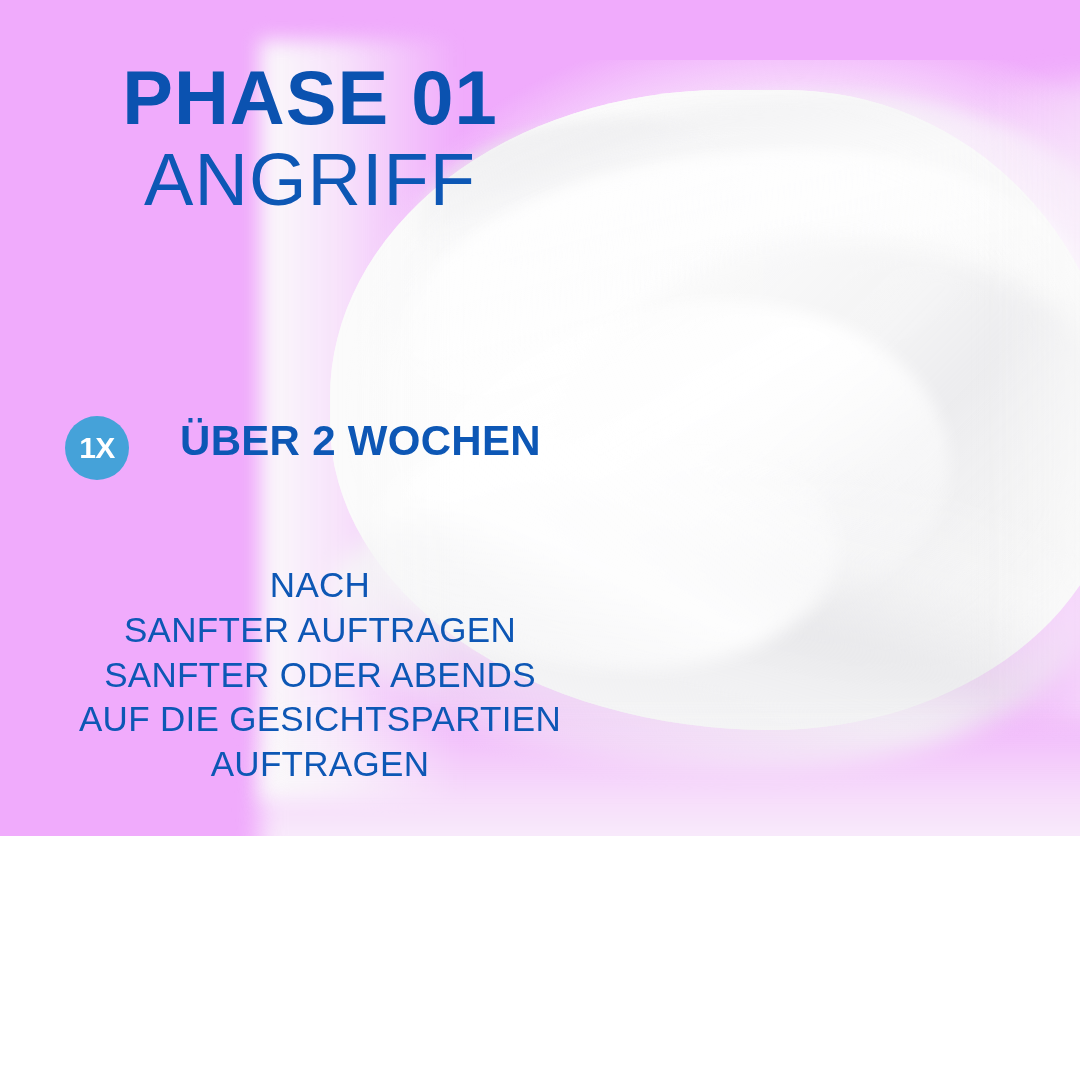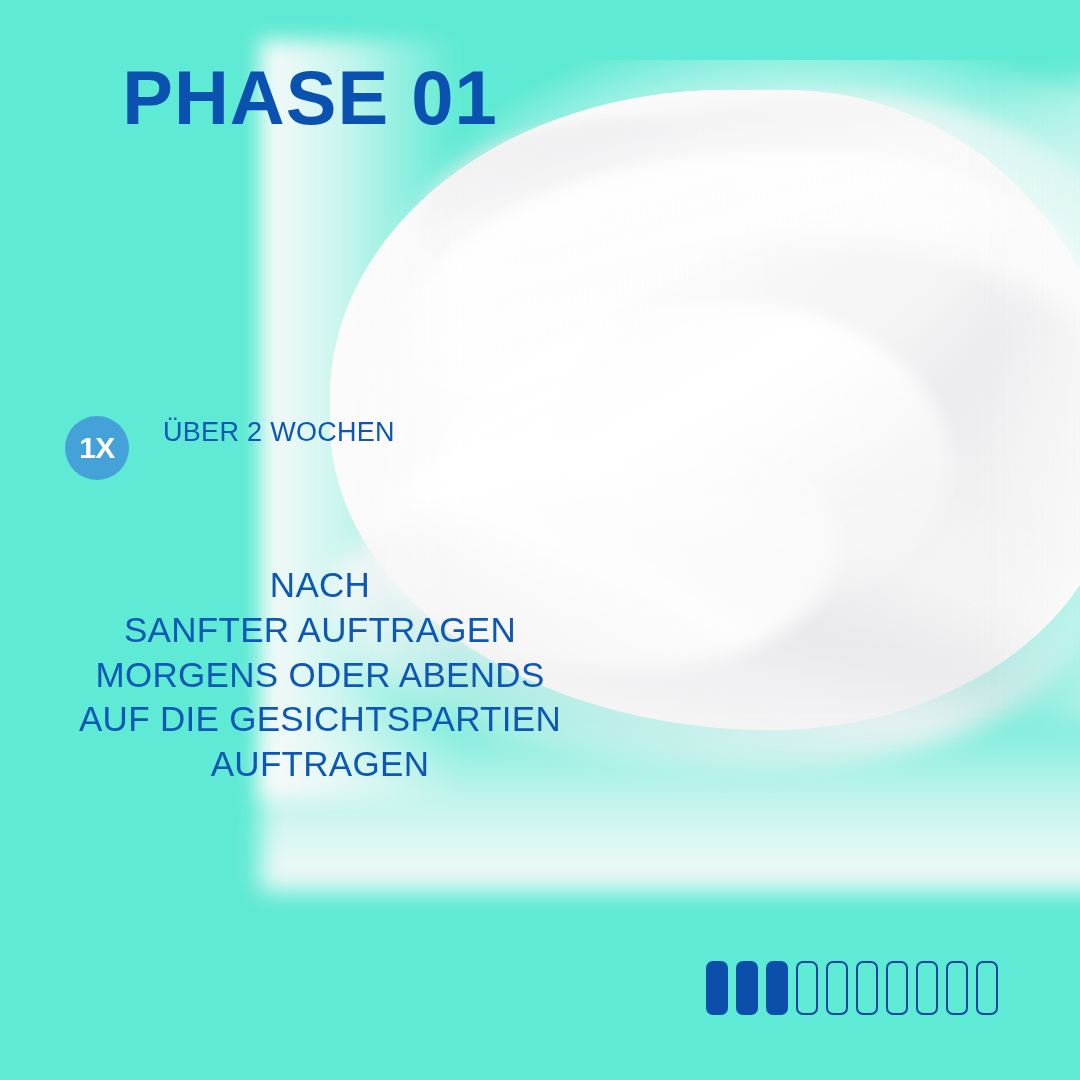--- a/index.html
+++ b/index.html
@@ -5,22 +5,22 @@
 <style>
   html, body {
     margin: 0;
     padding: 0;
     background: #ffffff;
   }
 
   #canvas {
     position: relative;
     width: 1080px;
-    height: 1080px;
-    background: #5eead4;
+    height: 836px;
+    background: #f0abfc;
     overflow: hidden;
     font-family: "Liberation Sans", "DejaVu Sans", sans-serif;
     -webkit-font-smoothing: antialiased;
   }
 
   
   .cream-layer {
     position: absolute;
     inset: 0;
     pointer-events: none;
@@ -232,27 +232,27 @@
     font-size: 38px;
     font-weight: 700;
     color: #0b52b0;
     line-height: 1.08;
     letter-spacing: 0.4px;
     white-space: nowrap;
   }
 
   .freq-secondary {
     display: block;
-    font-size: 27px;
-    font-weight: 400;
+    font-size: 42px;
+    font-weight: 700;
     color: #0d57b5;
     line-height: 1.1;
     letter-spacing: 0.3px;
     white-space: nowrap;
-    margin-left: 20px;
+    margin-left: 37px;
     margin-top: 2px;
   }
 
   
   .instructions {
     position: absolute;
     left: 60px;
     top: 563px;
     width: 520px;
     text-align: center;
@@ -309,35 +309,36 @@
     <div class="swirl swirl-d"></div>
     <div class="swirl swirl-e"></div>
     <div class="swirl swirl-f"></div>
     <div class="swirl swirl-h"></div>
     <div class="cream-feather-left"></div>
     <div class="cream-feather-bottom"></div>
   </div>
 
   <div class="title-block">
     <span class="title-line-1">PHASE 01</span>
+    <span class="title-line-2">ANGRIFF</span>
   </div>
 
   <div class="frequency-row">
     <div class="freq-circle">
       <span class="freq-circle-label">1X</span>
     </div>
     <div class="freq-text">
       <span class="freq-secondary">ÜBER 2 WOCHEN</span>
     </div>
   </div>
 
   <div class="instructions">
     <span class="instruction-line">NACH</span>
     <span class="instruction-line">SANFTER AUFTRAGEN</span>
-    <span class="instruction-line">MORGENS ODER ABENDS</span>
+    <span class="instruction-line">SANFTER ODER ABENDS</span>
     <span class="instruction-line">AUF DIE GESICHTSPARTIEN</span>
     <span class="instruction-line">AUFTRAGEN</span>
   </div>
 
   <div class="progress-indicator" id="progress-indicator">
       <div class="progress-bar filled"></div>
       <div class="progress-bar filled"></div>
       <div class="progress-bar filled"></div>
       <div class="progress-bar empty"></div>
       <div class="progress-bar empty"></div>

